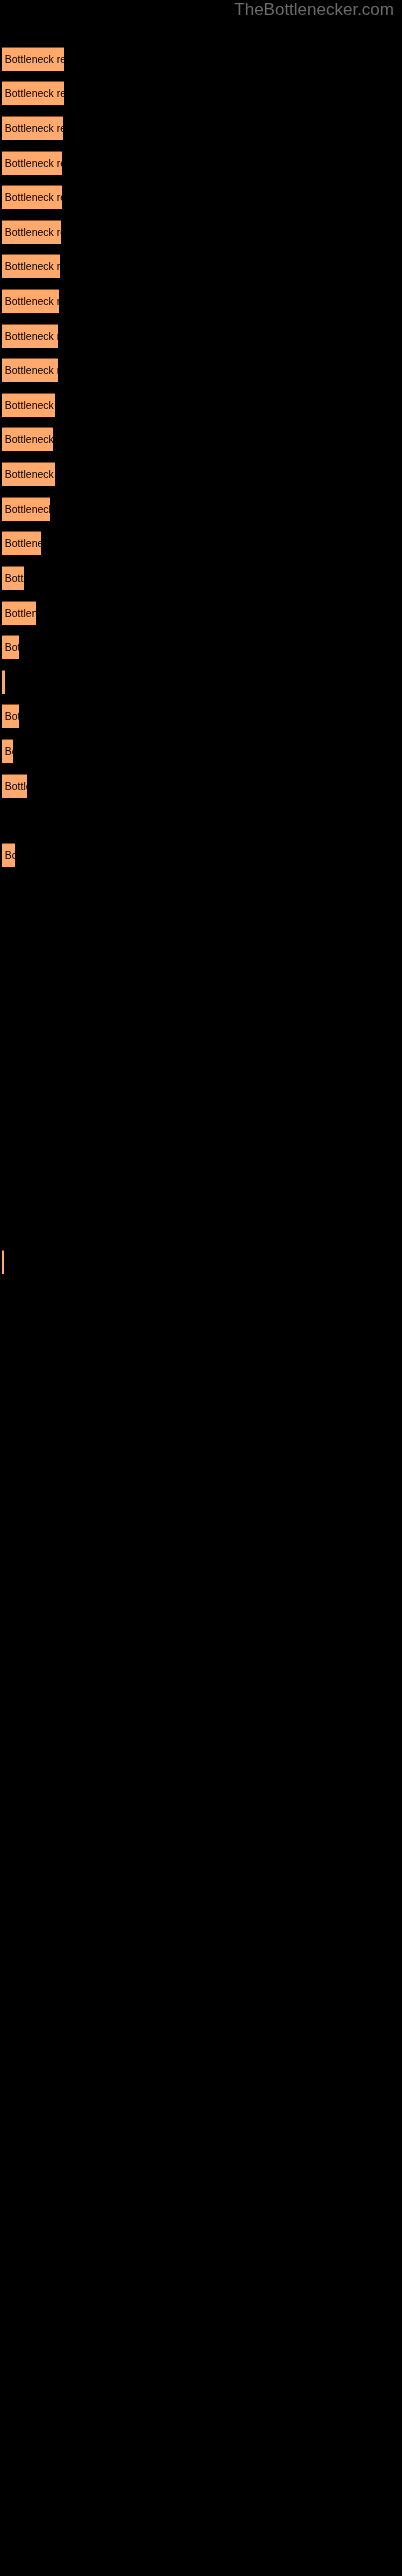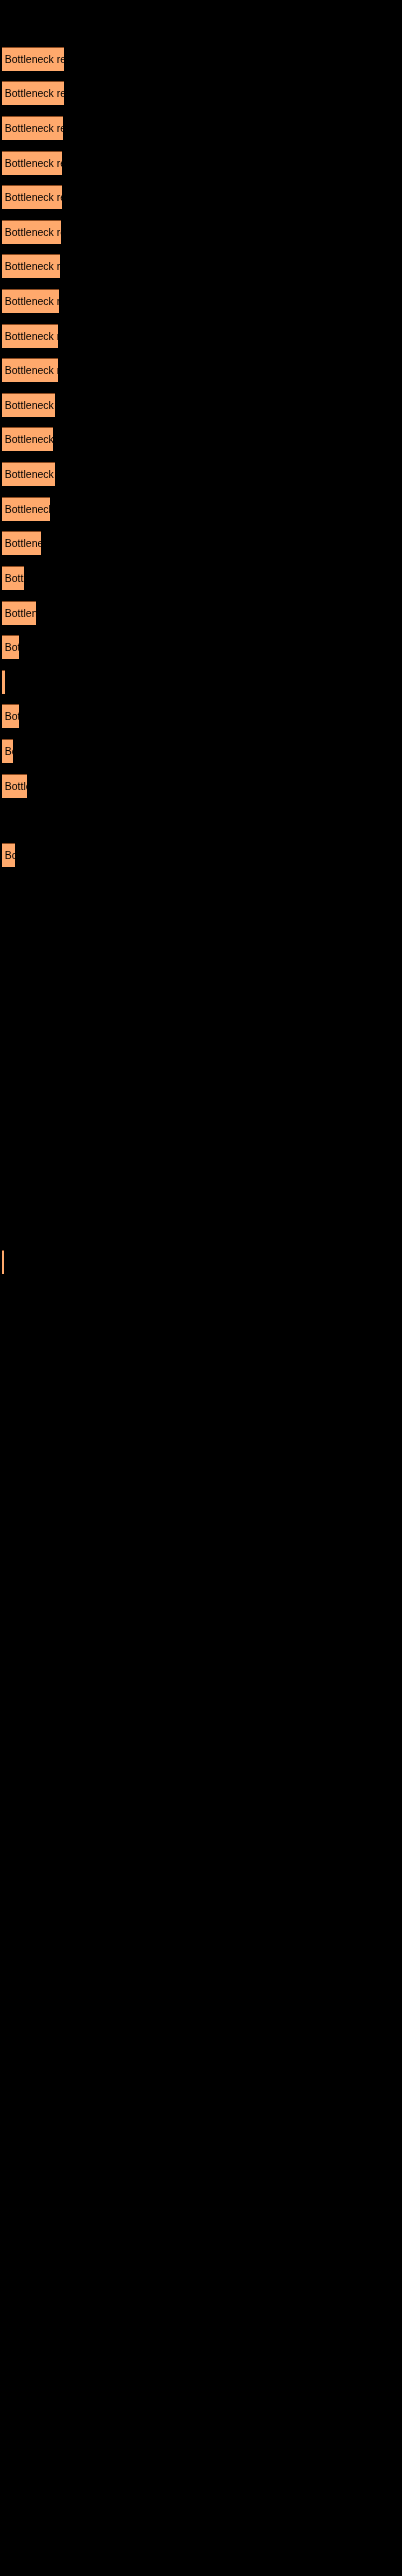--- a/index.html
+++ b/index.html
@@ -78,20 +78,21 @@
     top: 0;
     height: 24px;
     overflow: hidden;
   }
 </style>
 </head>
 <body>
 
 <div id="stage">
 
+  <div id="site-title">TheBottlenecker.com</div>
 
   <div id="plot">
       <div class="bar-row" style="top: 47px;">
         <div class="bar-clip" style="width: 62px;">
           <div class="bar" title="Bottleneck result" style="left: 0px; width: 62px; background: rgb(255, 169, 108); border-top-color: rgb(138, 74, 32);">
             <div class="bar-label" style="color: rgb(0, 0, 0);">Bottleneck result</div>
           </div>
         </div>
       </div>
       <div class="bar-row" style="top: 81px;">

